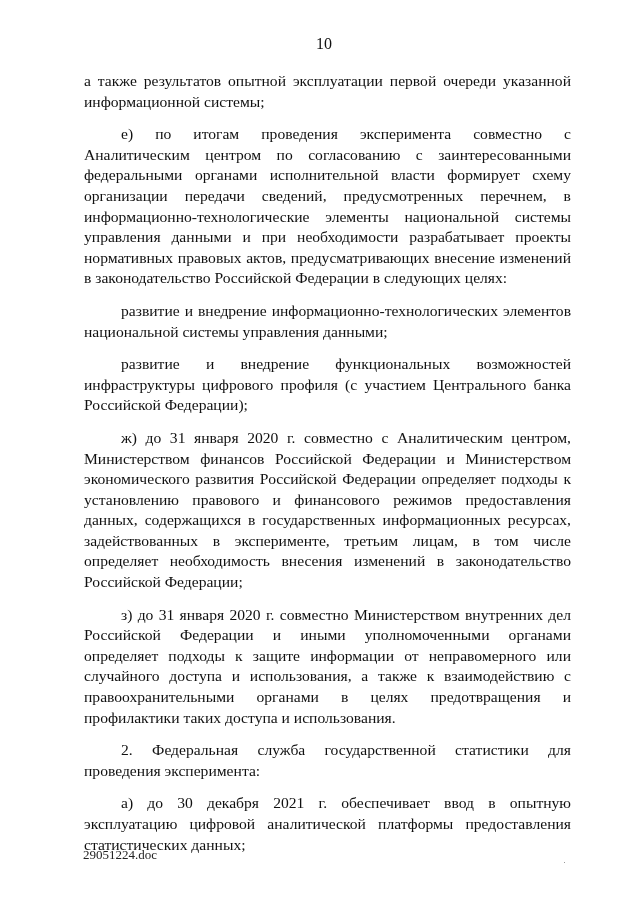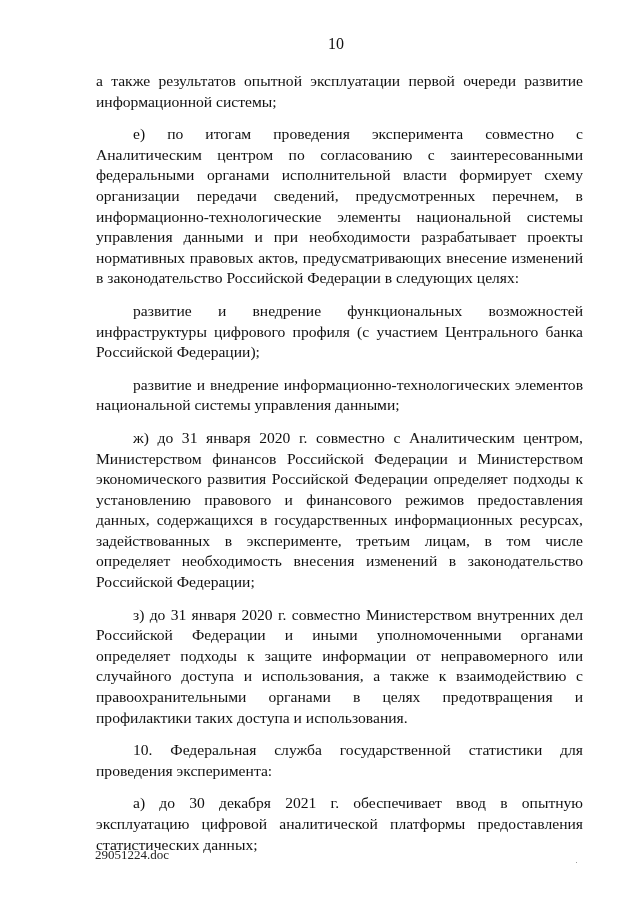--- a/index.html
+++ b/index.html
@@ -1,18 +1,18 @@
 <!DOCTYPE html>
 <html><head>
 <meta charset="utf-8">
 <style>
   html, body { margin: 0; padding: 0; background: #ffffff; }
   body { width: 640px; height: 905px; position: relative; overflow: hidden; }
   .page {
-    position: absolute; left: 16px; top: 0; width: 556px; height: 905px;
+    position: absolute; left: 4px; top: 0; width: 556px; height: 905px;
     background: #ffffff; color: #111;
     font-family: "Liberation Serif", "DejaVu Serif", serif;
   }
   .page-number {
     position: absolute; top: 34px; left: 0; width: 640px;
     text-align: center; font-size: 16px; line-height: 20px;
   }
   .body-text {
     position: absolute; left: 80px; top: 71px; width: 487px;
     font-size: 15.6px; line-height: 20.6px;
@@ -30,25 +30,25 @@
     position: absolute; left: 560px; top: 862px; width: 1px; height: 1px; background: #999;
   }
 </style>
 </head>
 <body>
 
 <div class="page">
   <div class="page-number">10</div>
 
   <div class="body-text">
-    <p class="">а также результатов опытной эксплуатации первой очереди развитие информационной системы;</p>
+    <p class="">а также результатов опытной эксплуатации первой очереди указанной информационной системы;</p>
     <p class="indent">е) по итогам проведения эксперимента совместно с Аналитическим центром по согласованию с заинтересованными федеральными органами исполнительной власти формирует схему организации передачи сведений, предусмотренных перечнем, в информационно-технологические элементы национальной системы управления данными и при необходимости разрабатывает проекты нормативных правовых актов, предусматривающих внесение изменений в законодательство Российской Федерации в следующих целях:</p>
+    <p class="indent">развитие и внедрение информационно-технологических элементов национальной системы управления данными;</p>
     <p class="indent">развитие и внедрение функциональных возможностей инфраструктуры цифрового профиля (с участием Центрального банка Российской Федерации);</p>
-    <p class="indent">развитие и внедрение информационно-технологических элементов национальной системы управления данными;</p>
     <p class="indent">ж) до 31 января 2020 г. совместно с Аналитическим центром, Министерством финансов Российской Федерации и Министерством экономического развития Российской Федерации определяет подходы к установлению правового и финансового режимов предоставления данных, содержащихся в государственных информационных ресурсах, задействованных в эксперименте, третьим лицам, в том числе определяет необходимость внесения изменений в законодательство Российской Федерации;</p>
     <p class="indent">з) до 31 января 2020 г. совместно Министерством внутренних дел Российской Федерации и иными уполномоченными органами определяет подходы к защите информации от неправомерного или случайного доступа и использования, а также к взаимодействию с правоохранительными органами в целях предотвращения и профилактики таких доступа и использования.</p>
-    <p class="indent">10. Федеральная служба государственной статистики для проведения эксперимента:</p>
+    <p class="indent">2. Федеральная служба государственной статистики для проведения эксперимента:</p>
     <p class="indent">а) до 30 декабря 2021 г. обеспечивает ввод в опытную эксплуатацию цифровой аналитической платформы предоставления статистических данных;</p>
   </div>
 
   <div class="footer-ref">29051224.doc</div>
   <div class="speck"></div>
 </div>
 
 </body></html>

